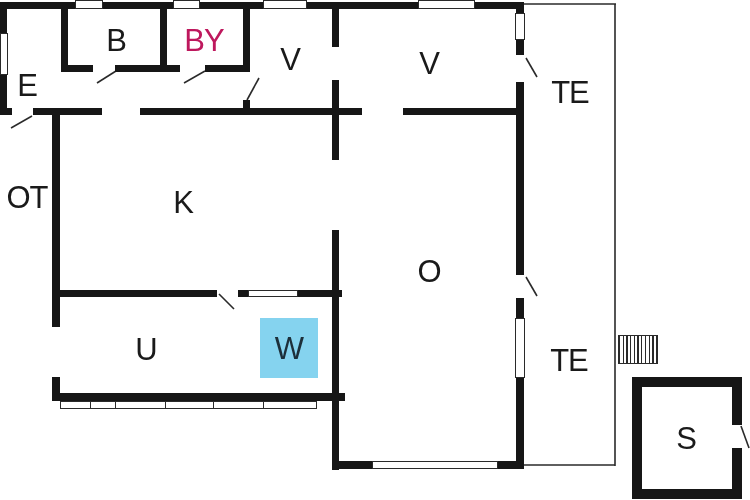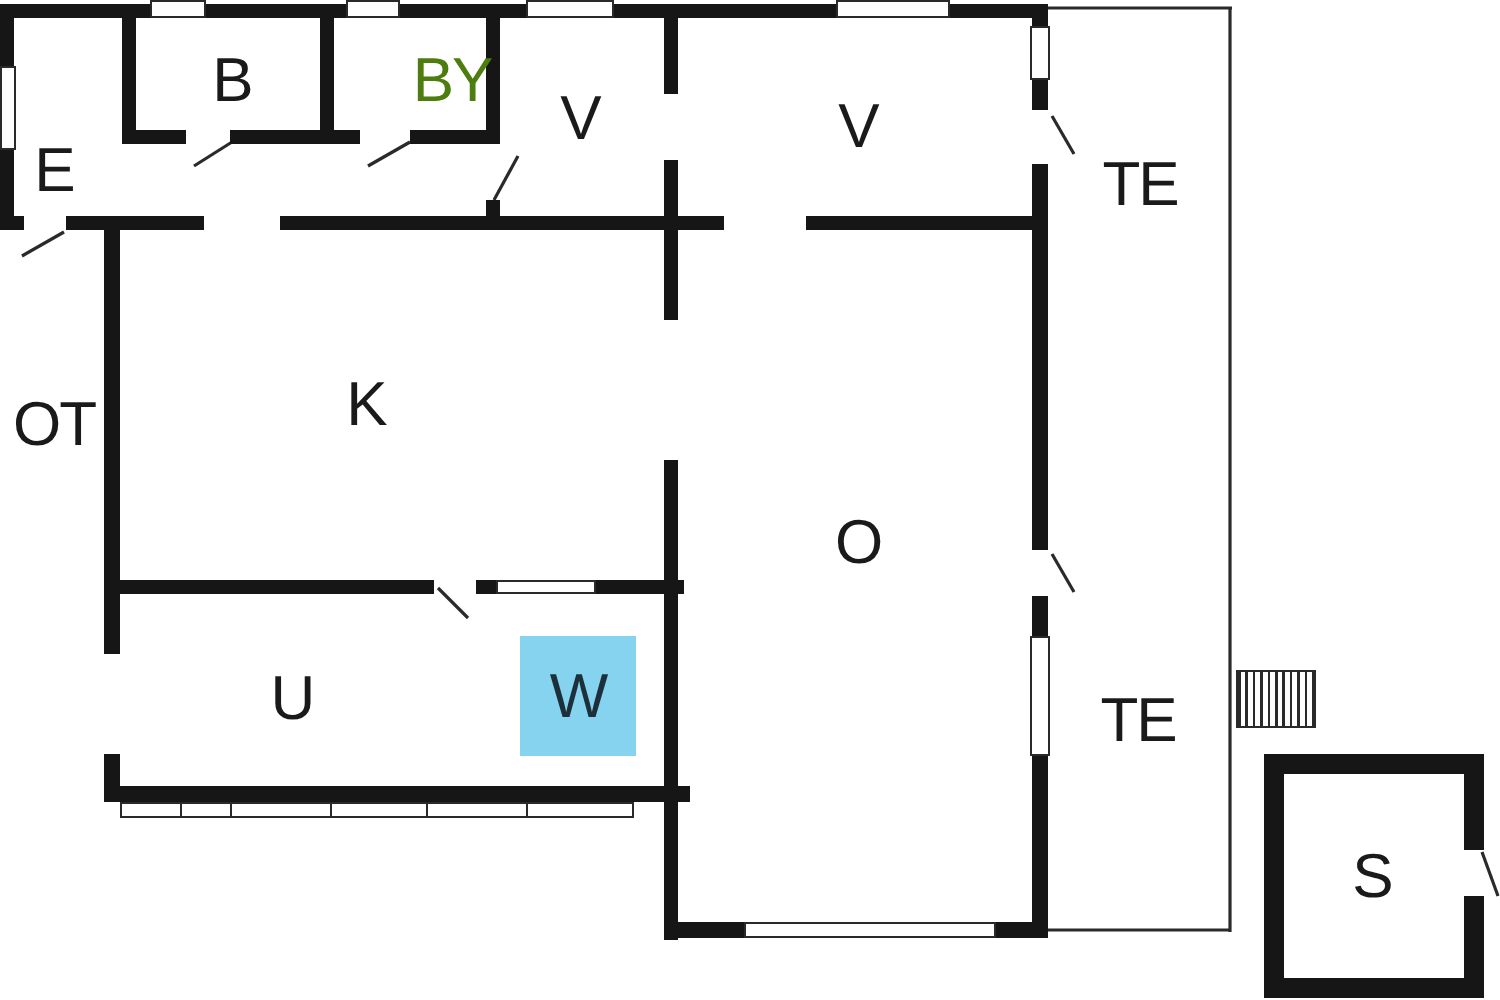--- a/index.html
+++ b/index.html
@@ -83,24 +83,24 @@
     <div class="window" style="left: 60px; top: 401px; width: 257px; height: 8px;"></div>
     <div class="divider" style="left: 90px; top: 401px; width: 1px; height: 8px;"></div>
     <div class="divider" style="left: 115px; top: 401px; width: 1px; height: 8px;"></div>
     <div class="divider" style="left: 165px; top: 401px; width: 1px; height: 8px;"></div>
     <div class="divider" style="left: 213px; top: 401px; width: 1px; height: 8px;"></div>
     <div class="divider" style="left: 263px; top: 401px; width: 1px; height: 8px;"></div>
     <div class="highlight" style="left: 260px; top: 318px; width: 58px; height: 60px; background: rgb(133, 211, 239);"></div>
     <div class="stairs" style="left: 618px; top: 335px; width: 40px; height: 29px;"></div>
     <div class="room-label" style="left: 27px; top: 85px; color: rgb(26, 26, 26);">E</div>
     <div class="room-label" style="left: 116px; top: 40px; color: rgb(26, 26, 26);">B</div>
-    <div class="room-label" style="left: 204px; top: 40px; color: #4d7c0f; margin-left: 22px;">BY</div>
+    <div class="room-label" style="left: 204px; top: 40px; color: #be185d;">BY</div>
     <div class="room-label" style="left: 290px; top: 59px; color: rgb(26, 26, 26);">V</div>
     <div class="room-label" style="left: 429px; top: 63px; color: rgb(26, 26, 26);">V</div>
     <div class="room-label" style="left: 570px; top: 92px; color: rgb(26, 26, 26);">TE</div>
-    <div class="room-label" style="left: 27px; top: 212px; color: rgb(26, 26, 26);">OT</div>
+    <div class="room-label" style="left: 27px; top: 197px; color: rgb(26, 26, 26);">OT</div>
     <div class="room-label" style="left: 183px; top: 202px; color: rgb(26, 26, 26);">K</div>
     <div class="room-label" style="left: 429px; top: 271px; color: rgb(26, 26, 26);">O</div>
     <div class="room-label" style="left: 146px; top: 349px; color: rgb(26, 26, 26);">U</div>
     <div class="room-label" style="left: 569px; top: 360px; color: rgb(26, 26, 26);">TE</div>
     <div class="room-label" style="left: 686px; top: 438px; color: rgb(26, 26, 26);">S</div>
     <div class="room-label" style="left: 289px; top: 348px; color: rgb(28, 47, 58);">W</div>
   </div>
 
 </body></html>

